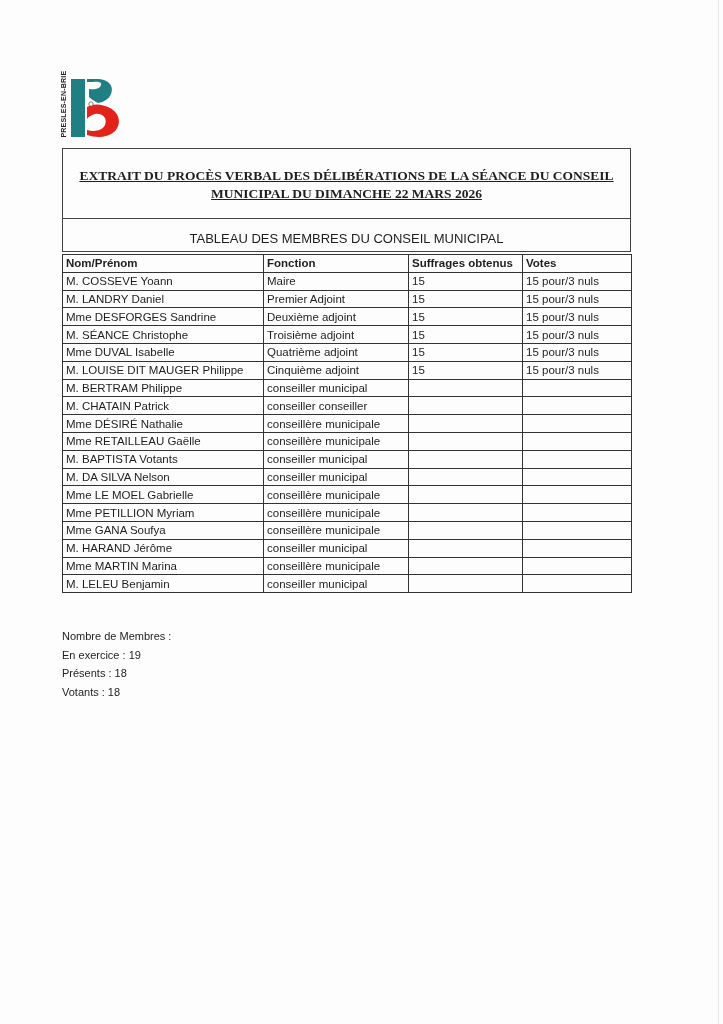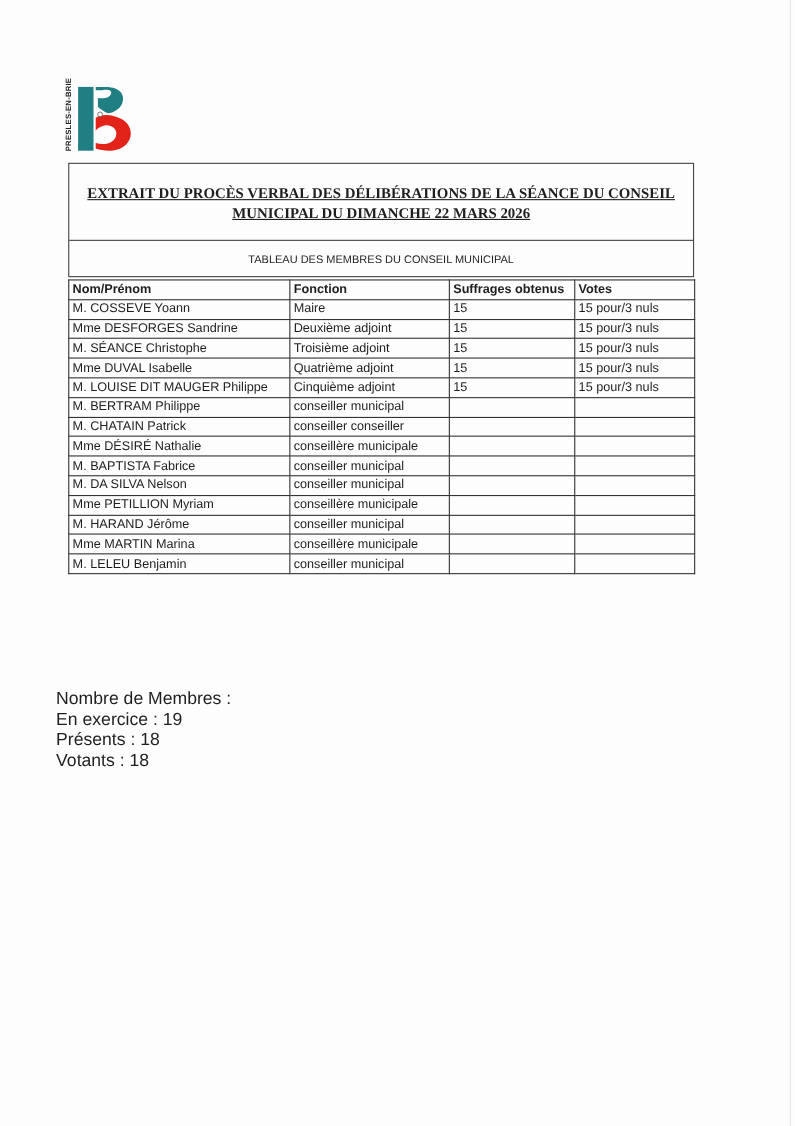--- a/index.html
+++ b/index.html
@@ -7,27 +7,27 @@
          font-family: "Liberation Sans", sans-serif; color: #1e1e1e; }
   .logo { position: absolute; left: 58px; top: 77px; width: 66px; height: 62px; }
   .logo-text { position: absolute; left: 0; top: 0; width: 10px; height: 62px; }
   .logo-text span { position: absolute; left: -26px; top: 26px; width: 62px; transform: rotate(-90deg);
          font-size: 7px; font-weight: bold; letter-spacing: 0.2px; color: #222; white-space: nowrap; text-align: center; }
   .header-box { position: absolute; left: 62px; top: 148px; width: 569px; height: 104px; border: 1.5px solid #444; box-sizing: border-box; }
   .header-title { position: absolute; left: 0; right: 0; top: 18px; text-align: center;
          font-family: "Liberation Serif", serif; font-weight: bold; font-size: 13.5px; line-height: 18px; }
   .header-title span { text-decoration: underline; }
   .header-divider { position: absolute; left: 0; right: 0; top: 69px; border-top: 1.5px solid #444; }
-  .header-sub { position: absolute; left: 0; right: 0; top: 82px; text-align: center; font-size: 10px; }
+  .header-sub { position: absolute; left: 0; right: 0; top: 82px; text-align: center; font-size: 13px; }
   table.members { position: absolute; left: 62px; top: 254px; width: 569px; border-collapse: collapse; table-layout: fixed; font-size: 11.5px; }
   table.members td, table.members th { border: 1px solid #333; height: 16.8px; padding: 0 3px; white-space: nowrap; overflow: hidden; }
   table.members th { font-weight: bold; text-align: left; }
   td.c { text-align: left; }
   .col1 { width: 201px; } .col2 { width: 145px; } .col3 { width: 114px; } .col4 { width: 109px; }
-  .footer { position: absolute; left: 51px; top: 627px; font-size: 16px; line-height: 18.5px; }
+  .footer { position: absolute; left: 62px; top: 627px; font-size: 11px; line-height: 18.5px; }
   .edge { position: absolute; right: 4px; top: 0; width: 1px; height: 1024px; background: #e6e6e6; }
 </style>
 </head>
 <body>
 
 <div class="logo">
   <div class="logo-text">
       <span>PRESLES-EN-BRIE</span>
     </div>
   <svg width="66" height="62" viewBox="0 0 66 62" style="position:absolute;left:0;top:0">
@@ -63,20 +63,26 @@
     </tr>
   </thead>
   <tbody id="rows">
       <tr>
         <td>M. COSSEVE Yoann</td>
         <td>Maire</td>
         <td class="c">15</td>
         <td class="c">15 pour/3 nuls</td>
       </tr>
       <tr>
+        <td>M. LANDRY Daniel</td>
+        <td>Premier Adjoint</td>
+        <td class="c">15</td>
+        <td class="c">15 pour/3 nuls</td>
+      </tr>
+      <tr>
         <td>Mme DESFORGES Sandrine</td>
         <td>Deuxième adjoint</td>
         <td class="c">15</td>
         <td class="c">15 pour/3 nuls</td>
       </tr>
       <tr>
         <td>M. SÉANCE Christophe</td>
         <td>Troisième adjoint</td>
         <td class="c">15</td>
         <td class="c">15 pour/3 nuls</td>
@@ -105,33 +111,51 @@
         <td class="c"></td>
         <td class="c"></td>
       </tr>
       <tr>
         <td>Mme DÉSIRÉ Nathalie</td>
         <td>conseillère municipale</td>
         <td class="c"></td>
         <td class="c"></td>
       </tr>
       <tr>
-        <td>M. BAPTISTA Fabrice</td>
+        <td>Mme RETAILLEAU Gaëlle</td>
+        <td>conseillère municipale</td>
+        <td class="c"></td>
+        <td class="c"></td>
+      </tr>
+      <tr>
+        <td>M. BAPTISTA Votants</td>
         <td>conseiller municipal</td>
         <td class="c"></td>
         <td class="c"></td>
       </tr>
       <tr>
         <td>M. DA SILVA Nelson</td>
         <td>conseiller municipal</td>
         <td class="c"></td>
         <td class="c"></td>
       </tr>
       <tr>
+        <td>Mme LE MOEL Gabrielle</td>
+        <td>conseillère municipale</td>
+        <td class="c"></td>
+        <td class="c"></td>
+      </tr>
+      <tr>
         <td>Mme PETILLION Myriam</td>
+        <td>conseillère municipale</td>
+        <td class="c"></td>
+        <td class="c"></td>
+      </tr>
+      <tr>
+        <td>Mme GANA Soufya</td>
         <td>conseillère municipale</td>
         <td class="c"></td>
         <td class="c"></td>
       </tr>
       <tr>
         <td>M. HARAND Jérôme</td>
         <td>conseiller municipal</td>
         <td class="c"></td>
         <td class="c"></td>
       </tr>

